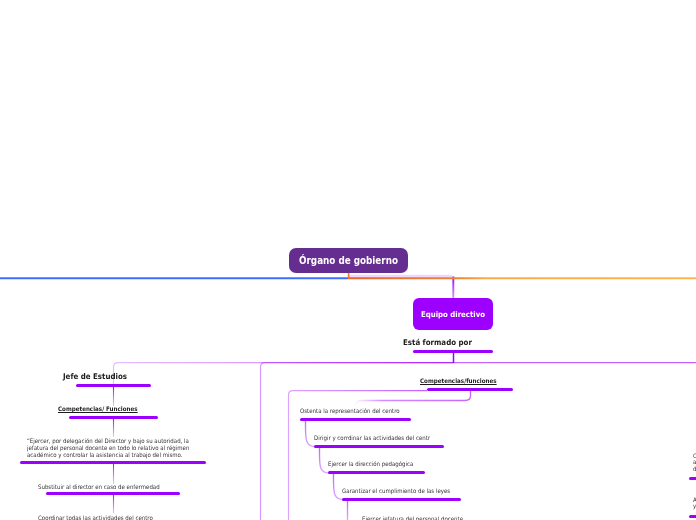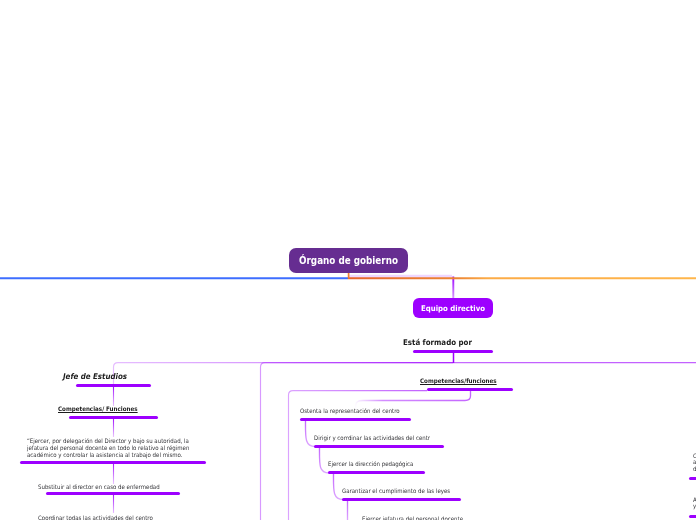--- a/index.html
+++ b/index.html
@@ -122,28 +122,28 @@
       <path d="M319.5 448 C319.5 464, 318.5 473, 329 473" stroke="url(#gE2)"></path>
       <path d="M333.5 474 C333.5 490, 332.5 499.5, 343 499.5" stroke="url(#gE3)"></path>
       <path d="M347.5 501 V520" stroke="url(#gE4)"></path>
     </g>
   </svg>
 
   <div class="pill" style="left:289px;top:248px;width:119px;height:25px;background:#662d91;font-size:9.78px;">
     <span>Órgano de gobierno</span>
   </div>
 
-  <div class="pill" style="left:413px;top:298px;width:80px;height:20px;background:#9d00ff;font-size:7.74px;border-radius:6px;">
+  <div class="pill" style="left:413px;top:298px;width:80px;height:32px;background:#9d00ff;font-size:7.74px;border-radius:6px;">
     <span>Equipo directivo</span>
   </div>
 
   <div class="lbl lvl1" style="left:403px;top:338px;width:100px;">Está formado por</div>
   <div class="bar" style="left:413px;top:349.5px;width:80px;"></div>
 
-  <div class="lbl lvl1" style="left:63px;top:372px;width:100px;font-style:italic;">Jefe de Estudios</div>
+  <div class="lbl lvl1" style="left:63px;top:372px;width:100px;">Jefe de Estudios</div>
   <div class="bar" style="left:76px;top:384px;width:75px;"></div>
 
   <div class="lbl lvl2" style="left:58px;top:405px;width:110px;">Competencias/ Funciones</div>
   <div class="bar" style="left:69px;top:416px;width:89px;"></div>
 
   <div class="lbl lvl3 multi" style="left:27px;top:436.5px;width:168px;line-height:7px;">“Ejercer, por delegación del Director y bajo su autoridad, la jefatura del personal docente en todo lo relativo al régimen académico y controlar la asistencia al trabajo del mismo.</div>
   <div class="bar" style="left:20px;top:460.5px;width:186px;height:3.2px;"></div>
 
   <div class="lbl lvl3" style="left:38px;top:483px;width:150px;">Substituir al director en caso de enfermedad</div>
   <div class="bar" style="left:46px;top:491.6px;width:134px;height:3.2px;"></div>

